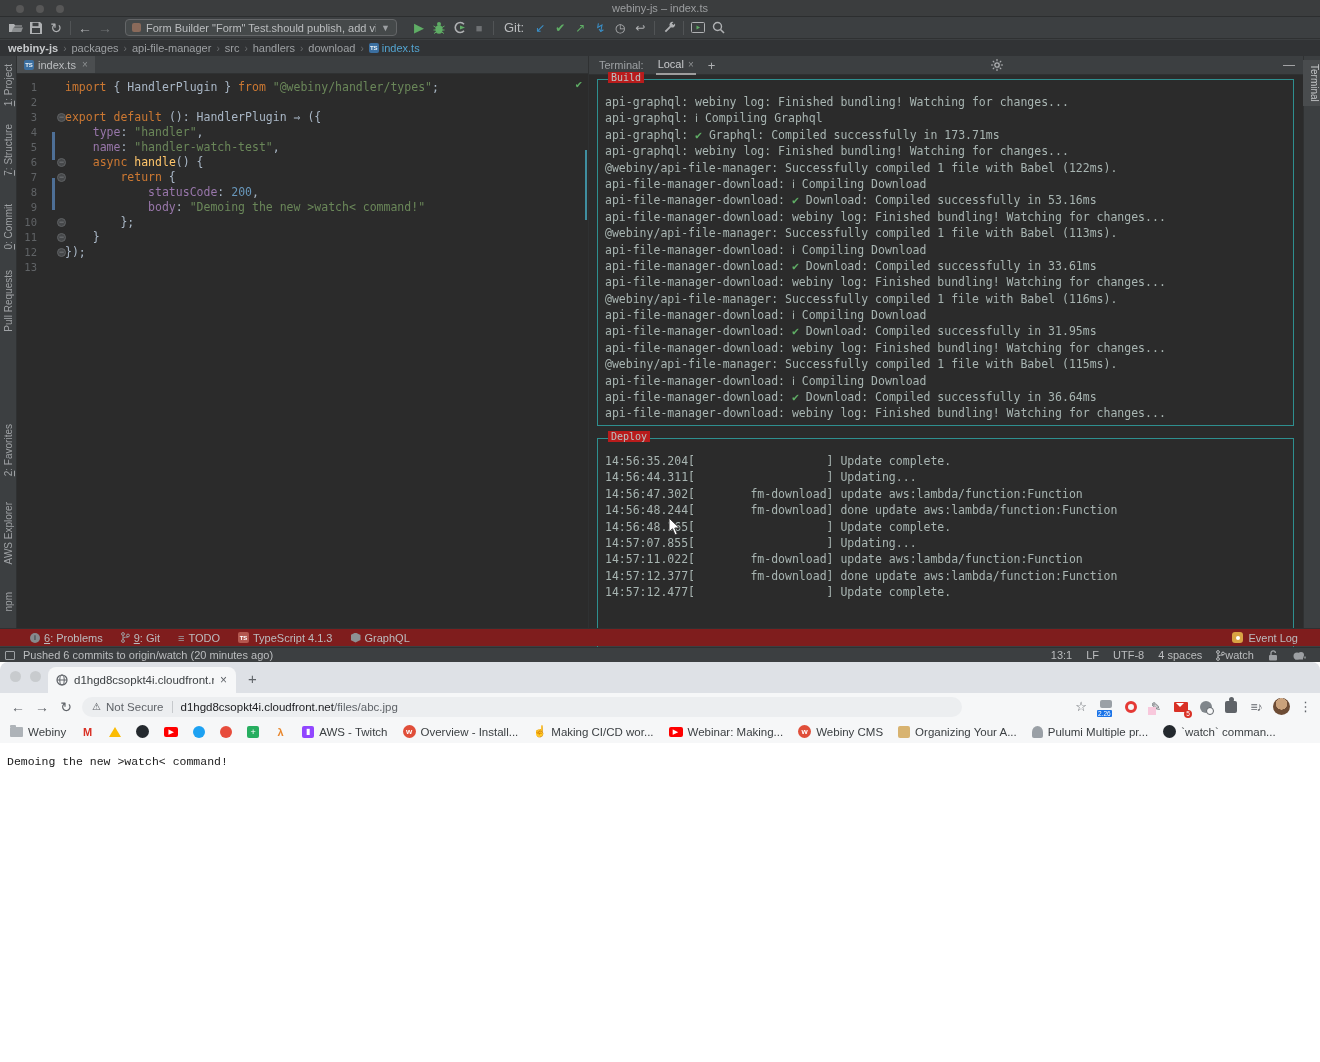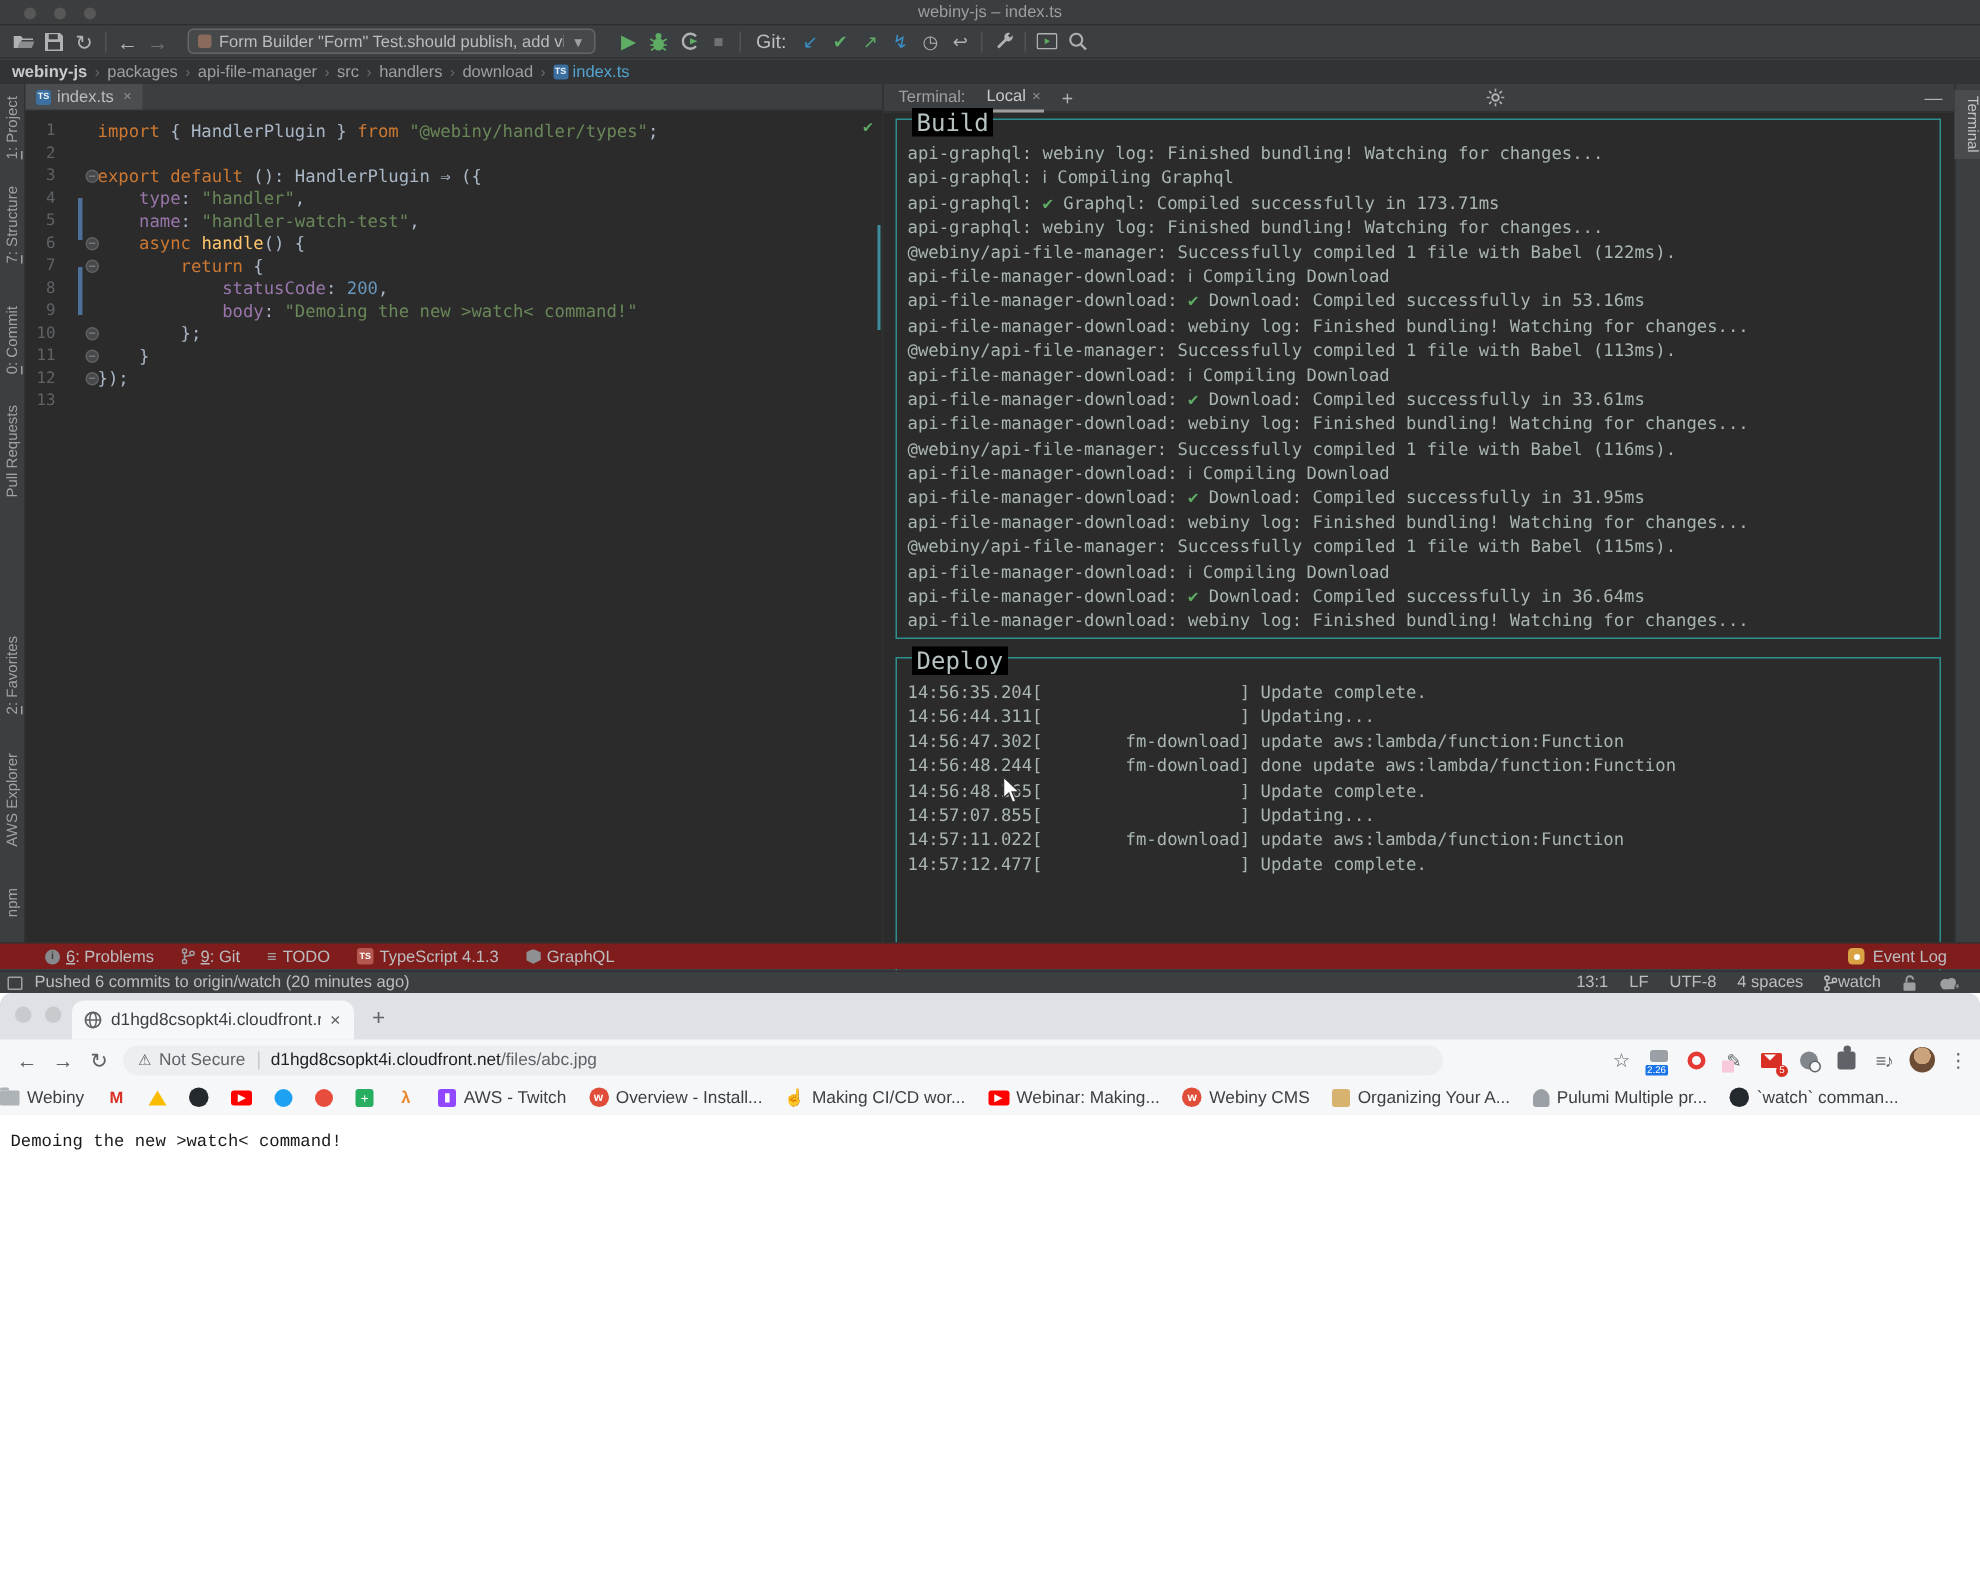--- a/index.html
+++ b/index.html
@@ -56,21 +56,21 @@
   #term-tabbar { position:absolute; left:0; top:0; right:0; height:19px; background:#3c3f41; border-bottom:1px solid #2f3132; display:flex; align-items:center; font-size:11px; }
   #term-label { color:#9da0a3; margin-left:10px; }
   #term-tab { color:#c8cacc; margin-left:12px; height:19px; display:flex; align-items:center; gap:4px; border-bottom:2px solid #9e9e9e; padding:0 2px; }
   #term-tab .x { color:#8d9092; font-size:10px; }
   #term-plus { color:#afb1b3; font-size:13px; margin-left:12px; }
   #term-gear, #term-min { margin-left:auto; }
   #term-tabbar .right-ic { color:#afb1b3; font-size:12px; width:20px; text-align:center; }
   #term-gear { margin-left:auto; }
   #term-body { position:absolute; left:0; top:19px; right:0; bottom:0; font-family:"DejaVu Sans Mono",monospace; font-size:11.5px; color:#a8b5b2; }
   .tbox { position:absolute; border:1px solid #2e8f8f; }
-  .tbox-title { position:absolute; top:-8px; left:10px; background:#000000; padding:0 3px; color:#b7c2c2; font-size:16px; }
+  .tbox-title { position:absolute; top:-8px; left:10px; background:#b91c1c; padding:0 3px; color:#b7c2c2; font-size:10px; }
   .tline { height:16.4px; line-height:16.4px; white-space:pre; }
   .tline .ok { color:#5fad65; }
   #build-box { left:8px; top:4px; width:697px; height:347px; padding:14px 4px 0 7px; }
   #deploy-box { left:8px; top:363px; width:697px; height:214px; padding:14px 4px 0 7px; }
 
   
   #bottom-toolbar { position:absolute; left:0; top:628px; right:0; height:18px; background:#7f1d1d; border-top:1px solid #2f3132; display:flex; align-items:center; gap:18px; padding-left:30px; font-size:11px; color:#bbbdbf; }
   .bitem { display:inline-flex; align-items:center; gap:4px; }
   .bi-info { width:10px; height:10px; border-radius:50%; background:#868a8d; color:#3c3f41; font-size:7px; line-height:10px; text-align:center; font-weight:bold; }
   .bi-todo { color:#9da0a3; font-size:11px; }
@@ -111,21 +111,21 @@
   .ext-mail { width:14px; height:10px; background:#d93025; border-radius:1px; }
   .ext-mail::before { content:""; position:absolute; left:3px; top:4px; border-left:4px solid transparent; border-right:4px solid transparent; border-top:4px solid #fff; }
   .ext-person { width:12px; height:12px; border-radius:50%; background:#80868b; }
   .ext-person::after { content:""; position:absolute; right:0; bottom:0; width:6px; height:6px; border:1.5px solid #5f6368; border-radius:50%; background:#f6f7f8; }
   .ext-puzzle { width:12px; height:12px; background:#5f6368; border-radius:2px; }
   .ext-puzzle::before { content:""; position:absolute; top:-2px; left:6px; width:5px; height:5px; border-radius:50%; background:#5f6368; }
   .ext-list { font-size:12px; color:#5f6368; letter-spacing:-1px; }
   .avatar { width:17px; height:17px; border-radius:50%; background:radial-gradient(circle at 50% 35%, #caa27c 0 40%, #6d4c35 41% 100%); }
   .kebab { font-size:13px; color:#5f6368; }
 
-  #bookmarks { position:absolute; left:0; top:58px; right:0; height:23px; background:#f6f7f8; display:flex; align-items:center; gap:15px; font-size:11.5px; color:#3c4043; }
+  #bookmarks { position:absolute; left:0; top:58px; right:0; height:23px; background:#f6f7f8; display:flex; align-items:center; gap:15px; padding-left:10px; font-size:11.5px; color:#3c4043; }
   .bm { display:inline-flex; align-items:center; gap:5px; white-space:nowrap; }
   .bmi { width:13px; height:13px; display:inline-flex; align-items:center; justify-content:center; font-size:10px; border-radius:2px; }
   .bmi-folder { width:13px; height:10px; background:#aeb3b8; border-radius:1px; position:relative; }
   .bmi-folder::before { content:""; position:absolute; top:-2px; left:0; width:6px; height:2px; background:#aeb3b8; border-radius:1px 1px 0 0; }
   .bmi-gmail { color:#d93025; font-weight:bold; font-size:11px; }
   .bmi-drive { width:0; height:0; border-left:6px solid transparent; border-right:6px solid transparent; border-bottom:10px solid #fbbc04; border-radius:0; }
   .bmi-github { background:#24292e; border-radius:50%; width:13px; height:13px; }
   .bmi-youtube { background:#ff0000; color:#fff; font-size:7px; width:14px; height:10px; border-radius:2px; }
   .bmi-twitter { background:#1da1f2; border-radius:50%; width:12px; height:12px; }
   .bmi-reddot { background:#e74c3c; border-radius:50%; width:12px; height:12px; color:#fff; font-size:8px; }
@@ -333,20 +333,21 @@
           <div class="tbox" id="deploy-box">
             <span class="tbox-title">Deploy</span>
             <div id="deploy-lines">
                 <div class="tline">14:56:35.204[                   ] Update complete.</div>
                 <div class="tline">14:56:44.311[                   ] Updating...</div>
                 <div class="tline">14:56:47.302[        fm-download] update aws:lambda/function:Function</div>
                 <div class="tline">14:56:48.244[        fm-download] done update aws:lambda/function:Function</div>
                 <div class="tline">14:56:48.365[                   ] Update complete.</div>
                 <div class="tline">14:57:07.855[                   ] Updating...</div>
                 <div class="tline">14:57:11.022[        fm-download] update aws:lambda/function:Function</div>
+                <div class="tline">14:57:12.377[        fm-download] done update aws:lambda/function:Function</div>
                 <div class="tline">14:57:12.477[                   ] Update complete.</div>
               </div>
           </div>
         </div>
       </div>
 
       <div id="stripe-right">
         <div id="term-vtab">Terminal</div>
       </div>
     </div>

